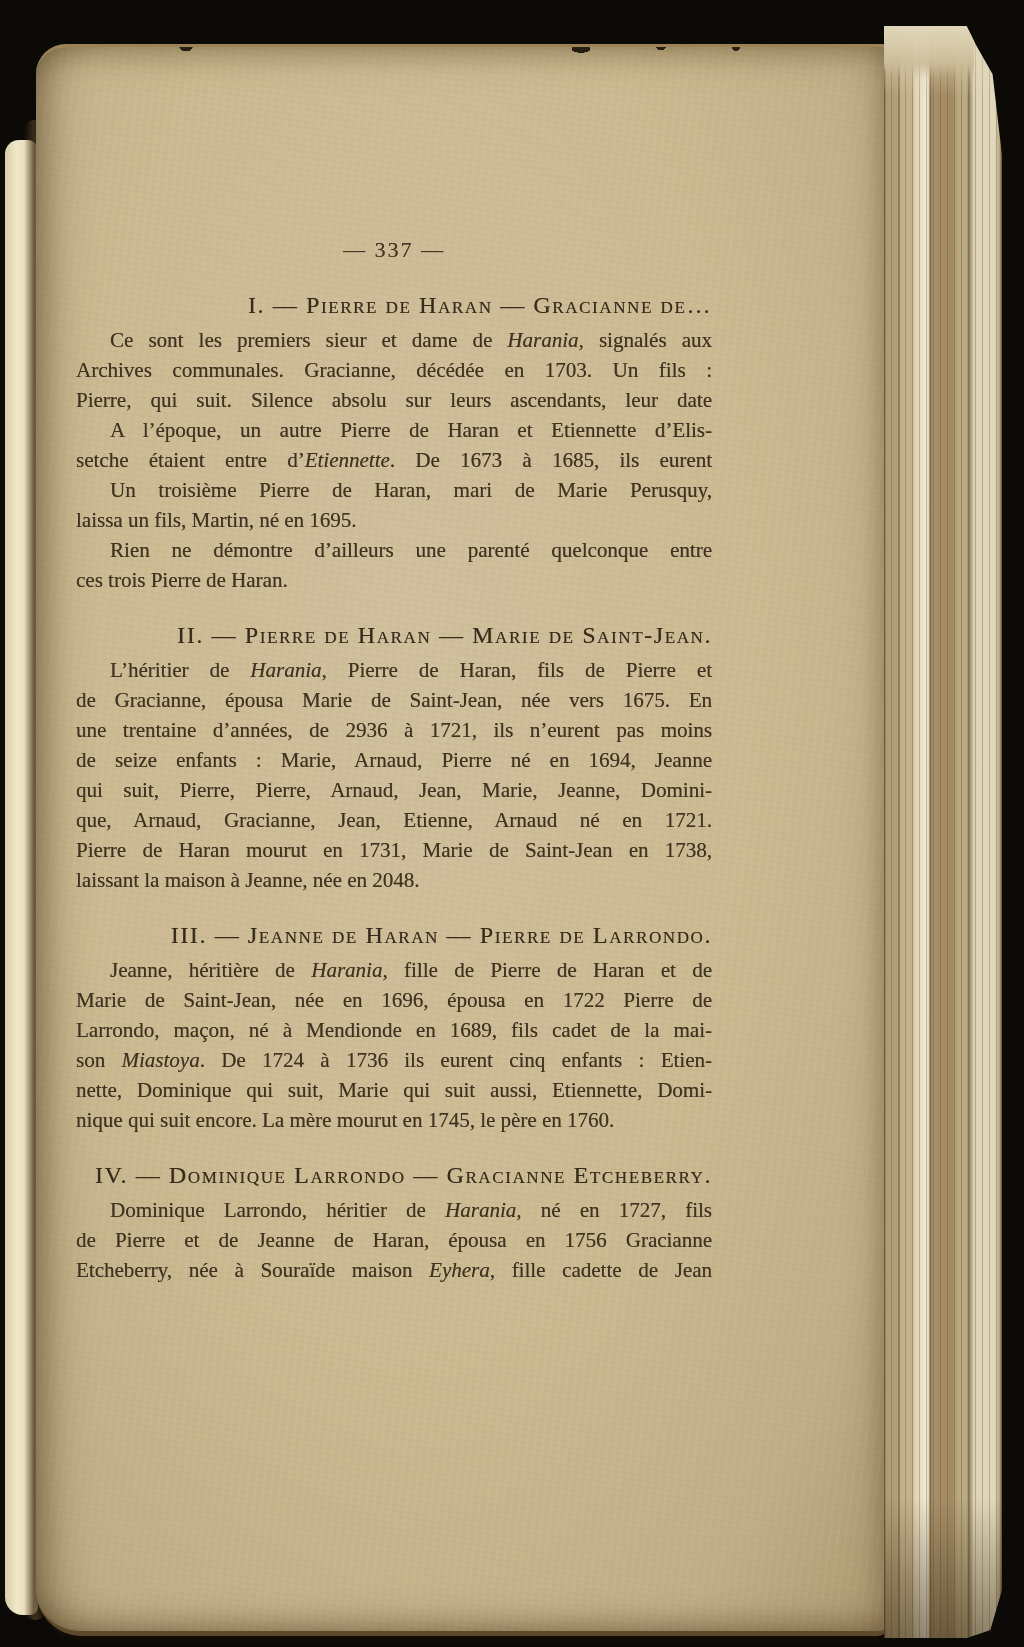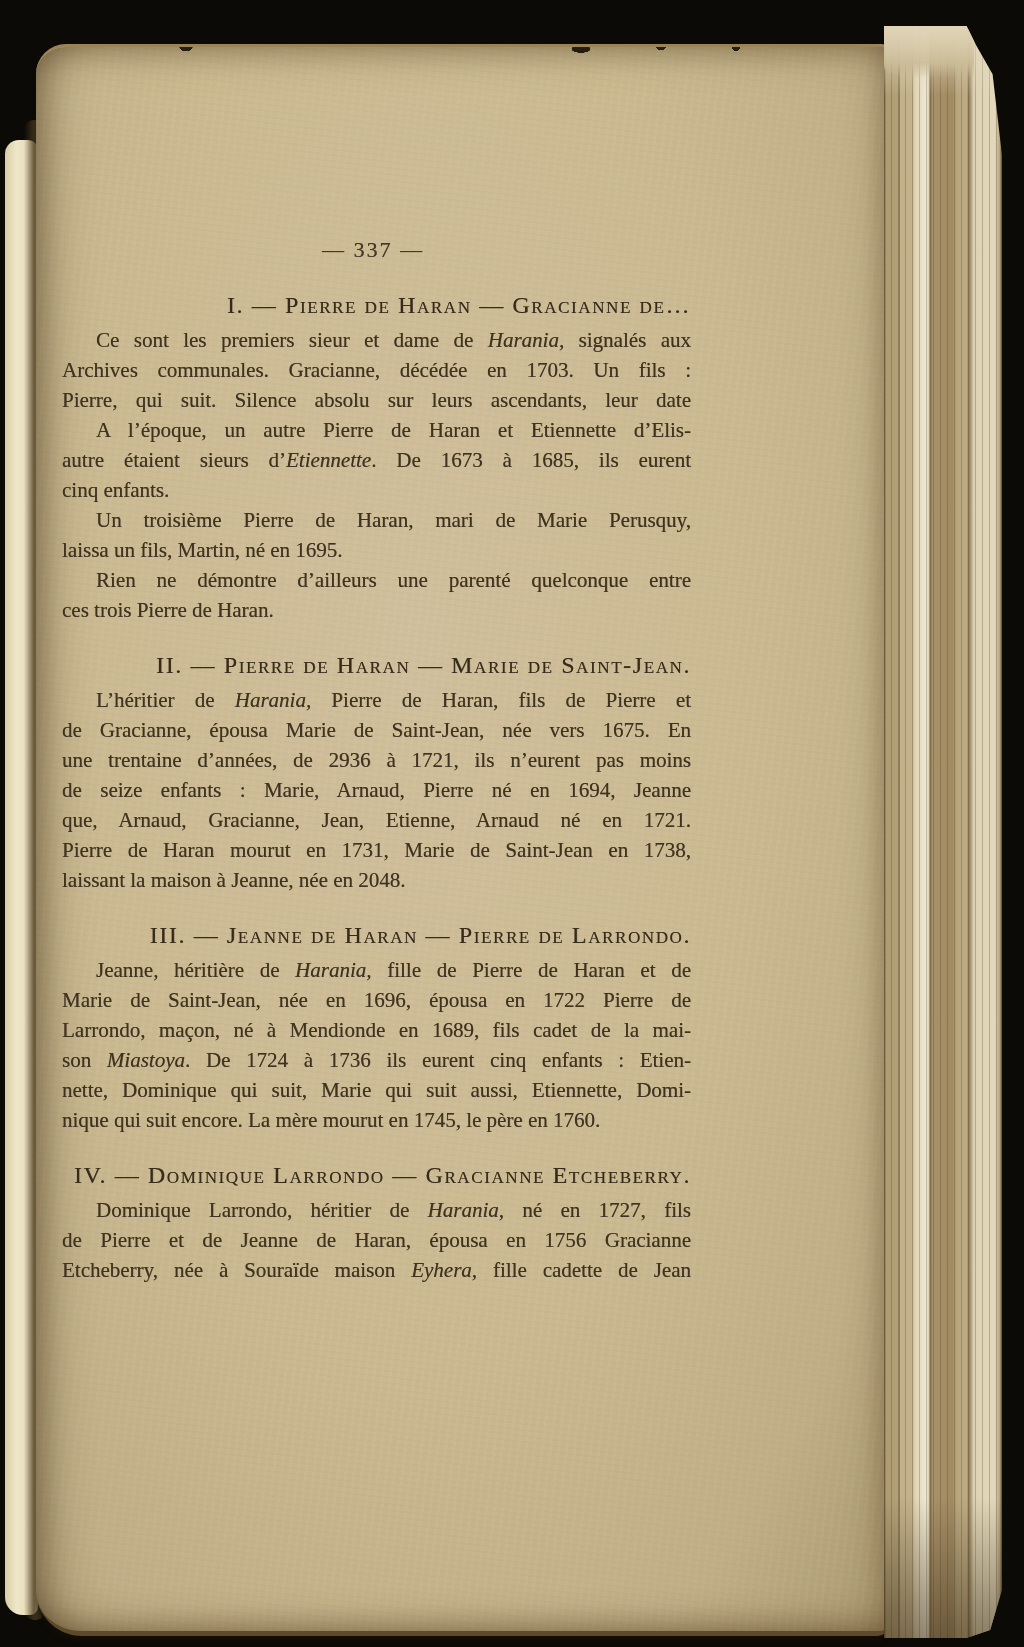--- a/index.html
+++ b/index.html
@@ -70,21 +70,21 @@
   }
   .fore-edge .corner-cap{
     position:absolute;left:-6px;top:0;width:96px;height:52px;
     background:linear-gradient(180deg,#cdbb93,#bca87e 70%,rgba(188,168,126,0));
     border-radius:4px 14px 4px 40%;
     opacity:.9;
   }
 
   
   .page-content{
-    position:absolute;left:19px;top:188px;width:636px;
+    position:absolute;left:40px;top:188px;width:636px;
     color:#3e3220;
     font-size:21px;line-height:30px;
     text-shadow:0.3px 0.4px 0.6px rgba(58,46,28,0.55);
   }
   .page-number{
     text-align:center;
     font-size:22px;letter-spacing:2px;
     color:#443723;
     margin-bottom:16px;
   }
@@ -94,21 +94,20 @@
     font-size:24px;line-height:32px;
     letter-spacing:1.6px;
     color:#362b1b;
     margin:24px 0 4px 0;
   }
   .para{margin:0;}
   .line{
     text-align:justify;
     text-align-last:justify;
     text-justify:inter-word;
-    margin-left:7px;
   }
   .line.first{text-indent:34px;}
   .line.last{text-align-last:left;}
   .it{font-style:italic;}
 </style>
 </head>
 <body>
 
 <div class="scene">
   <div class="facing-page-edge"></div>
@@ -119,37 +118,37 @@
       <div class="page-number">— 337 —</div>
       <div id="sections">
           <div class="heading">I. — Pierre de Haran — Gracianne de…</div>
           <div class="para">
             <div class="line first"><span>Ce sont les premiers sieur et dame de </span><span class="it">Harania,</span><span> signalés aux</span></div>
             <div class="line"><span>Archives communales. Gracianne, décédée en 1703. Un fils :</span></div>
             <div class="line"><span>Pierre, qui suit. Silence absolu sur leurs ascendants, leur date</span></div>
           </div>
           <div class="para">
             <div class="line first"><span>A l’époque, un autre Pierre de Haran et Etiennette d’Elis-</span></div>
-            <div class="line"><span>autre étaient sieurs d’</span><span class="it">Etiennette</span><span>. De 1673 à 1685, ils eurent</span></div>
-            <div class="line last"><span>cinq enfants.</span></div>
+            <div class="line"><span>setche étaient entre d’</span><span class="it">Etiennette</span><span>. De 1673 à 1685, ils eurent</span></div>
           </div>
           <div class="para">
             <div class="line first"><span>Un troisième Pierre de Haran, mari de Marie Perusquy,</span></div>
             <div class="line last"><span>laissa un fils, Martin, né en 1695.</span></div>
           </div>
           <div class="para">
             <div class="line first"><span>Rien ne démontre d’ailleurs une parenté quelconque entre</span></div>
             <div class="line last"><span>ces trois Pierre de Haran.</span></div>
           </div>
           <div class="heading">II. — Pierre de Haran — Marie de Saint-Jean.</div>
           <div class="para">
             <div class="line first"><span>L’héritier de </span><span class="it">Harania,</span><span> Pierre de Haran, fils de Pierre et</span></div>
             <div class="line"><span>de Gracianne, épousa Marie de Saint-Jean, née vers 1675. En</span></div>
             <div class="line"><span>une trentaine d’années, de 2936 à 1721, ils n’eurent pas moins</span></div>
             <div class="line"><span>de seize enfants : Marie, Arnaud, Pierre né en 1694, Jeanne</span></div>
+            <div class="line"><span>qui suit, Pierre, Pierre, Arnaud, Jean, Marie, Jeanne, Domini-</span></div>
             <div class="line"><span>que, Arnaud, Gracianne, Jean, Etienne, Arnaud né en 1721.</span></div>
             <div class="line"><span>Pierre de Haran mourut en 1731, Marie de Saint-Jean en 1738,</span></div>
             <div class="line last"><span>laissant la maison à Jeanne, née en 2048.</span></div>
           </div>
           <div class="heading">III. — Jeanne de Haran — Pierre de Larrondo.</div>
           <div class="para">
             <div class="line first"><span>Jeanne, héritière de </span><span class="it">Harania,</span><span> fille de Pierre de Haran et de</span></div>
             <div class="line"><span>Marie de Saint-Jean, née en 1696, épousa en 1722 Pierre de</span></div>
             <div class="line"><span>Larrondo, maçon, né à Mendionde en 1689, fils cadet de la mai-</span></div>
             <div class="line"><span>son </span><span class="it">Miastoya</span><span>. De 1724 à 1736 ils eurent cinq enfants : Etien-</span></div>

